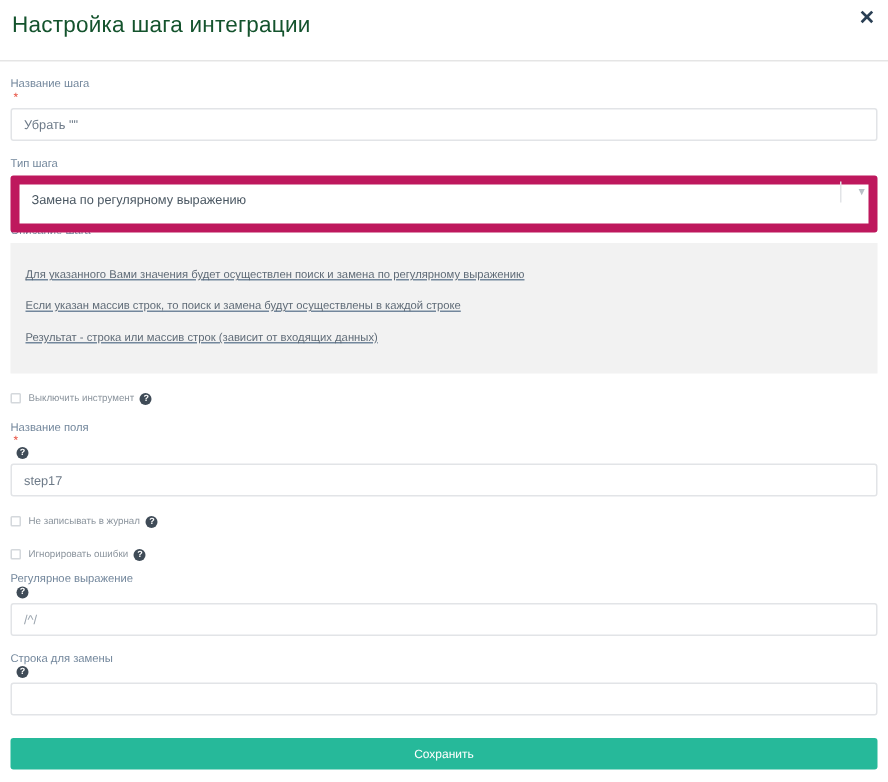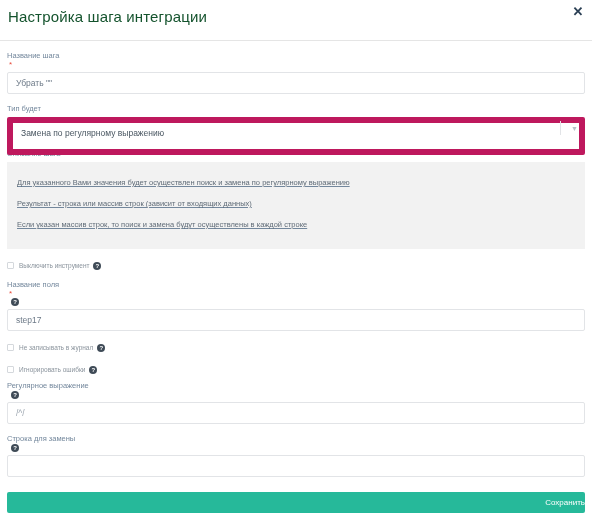--- a/index.html
+++ b/index.html
@@ -205,21 +205,21 @@
     position: absolute;
     left: 7px;
     right: 7px;
     bottom: 8px;
   }
   .save-btn {
     display: block;
     width: 100%;
     height: 21px;
     line-height: 21px;
-    text-align: right;
+    text-align: center;
     background: #26b99a;
     border: none;
     border-radius: 2px;
     color: #ffffff;
     font-size: 8px;
     cursor: pointer;
     font-family: "Liberation Sans", "DejaVu Sans", sans-serif;
     padding: 0;
   }
 </style>
@@ -238,37 +238,37 @@
     <div class="field">
       <div class="field-label">
         <span>Название шага</span>
         <span class="req-star">*</span>
       </div>
       <input class="text-input" type="text" value="Убрать &quot;&quot;" style="">
     </div>
 
     <div class="field">
       <div class="field-label">
-        <span>Тип будет</span>
+        <span>Тип шага</span>
       </div>
       <div class="select-wrap">
         <div class="select-box">Замена по регулярному выражению</div>
         <div class="select-sep"></div>
         <div class="select-arrow">▼</div>
       </div>
     </div>
 
     <div class="field">
       <div class="field-label">
         <span>Описание шага</span>
       </div>
       <div class="desc-panel">
         <div class="desc-line">Для указанного Вами значения будет осуществлен поиск и замена по регулярному выражению</div>
+        <div class="desc-line">Если указан массив строк, то поиск и замена будут осуществлены в каждой строке</div>
         <div class="desc-line">Результат - строка или массив строк (зависит от входящих данных)</div>
-        <div class="desc-line">Если указан массив строк, то поиск и замена будут осуществлены в каждой строке</div>
       </div>
     </div>
 
     <div class="checkbox-row">
       <span class="checkbox-box"></span>
       <span class="checkbox-label">Выключить инструмент</span>
       <span class="help-icon">?</span>
     </div>
 
 

